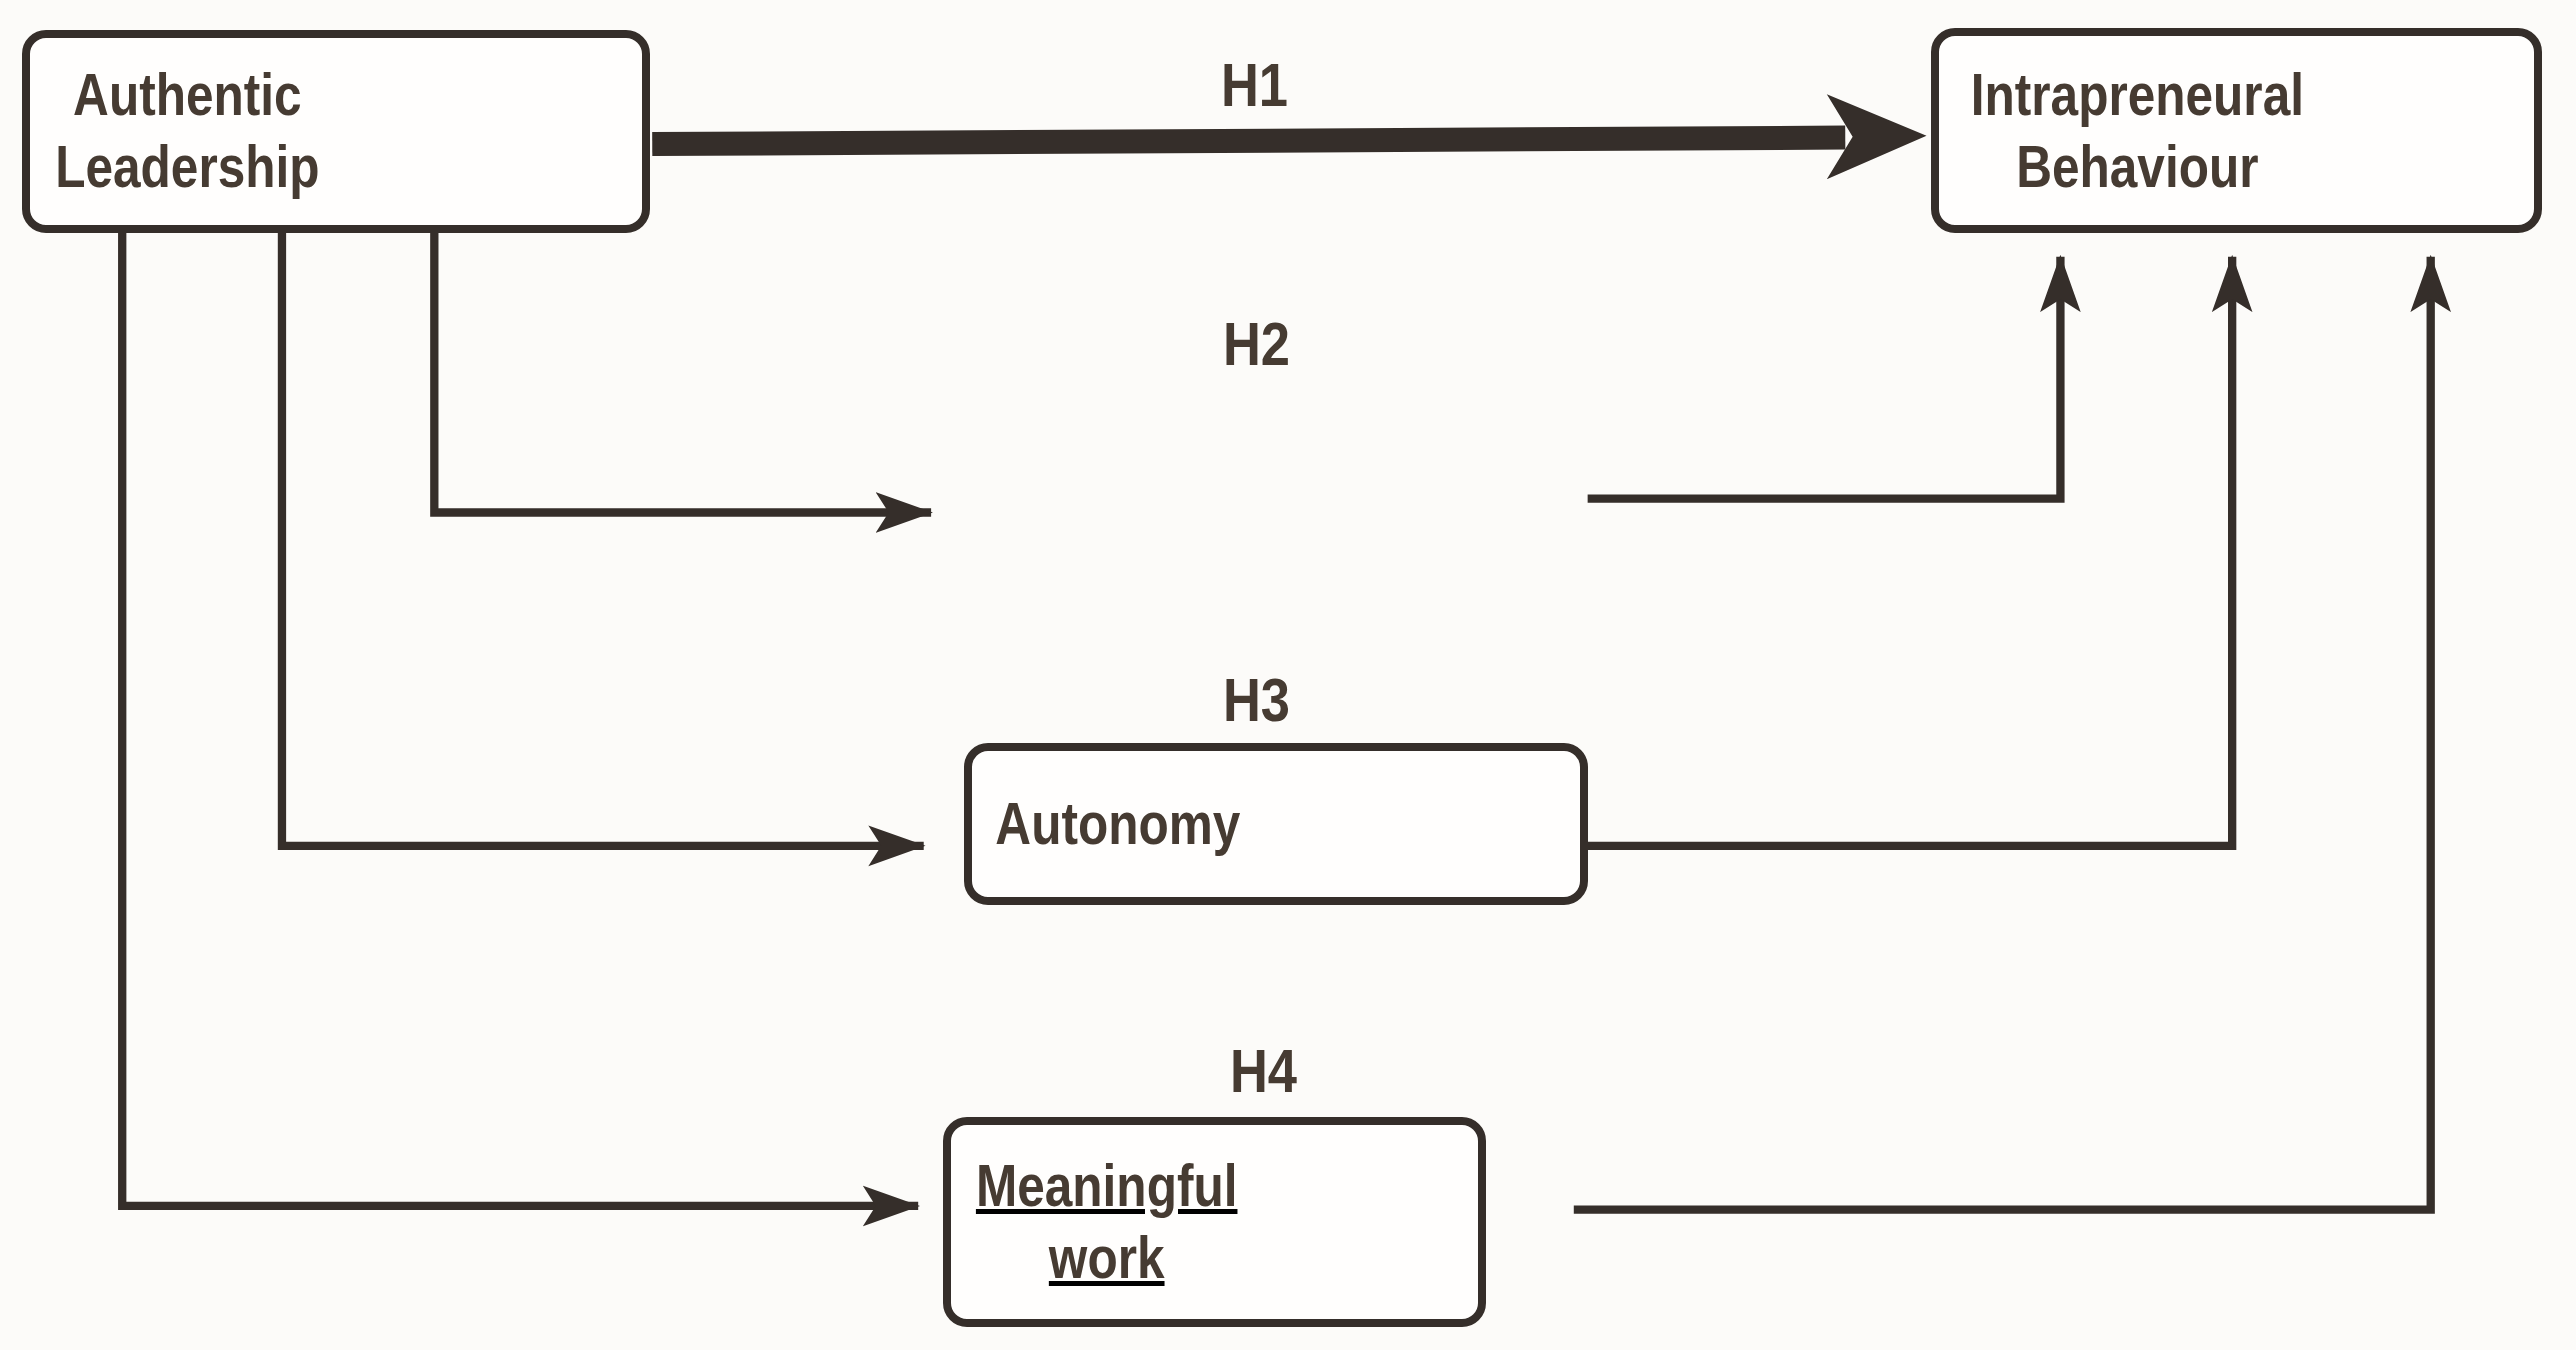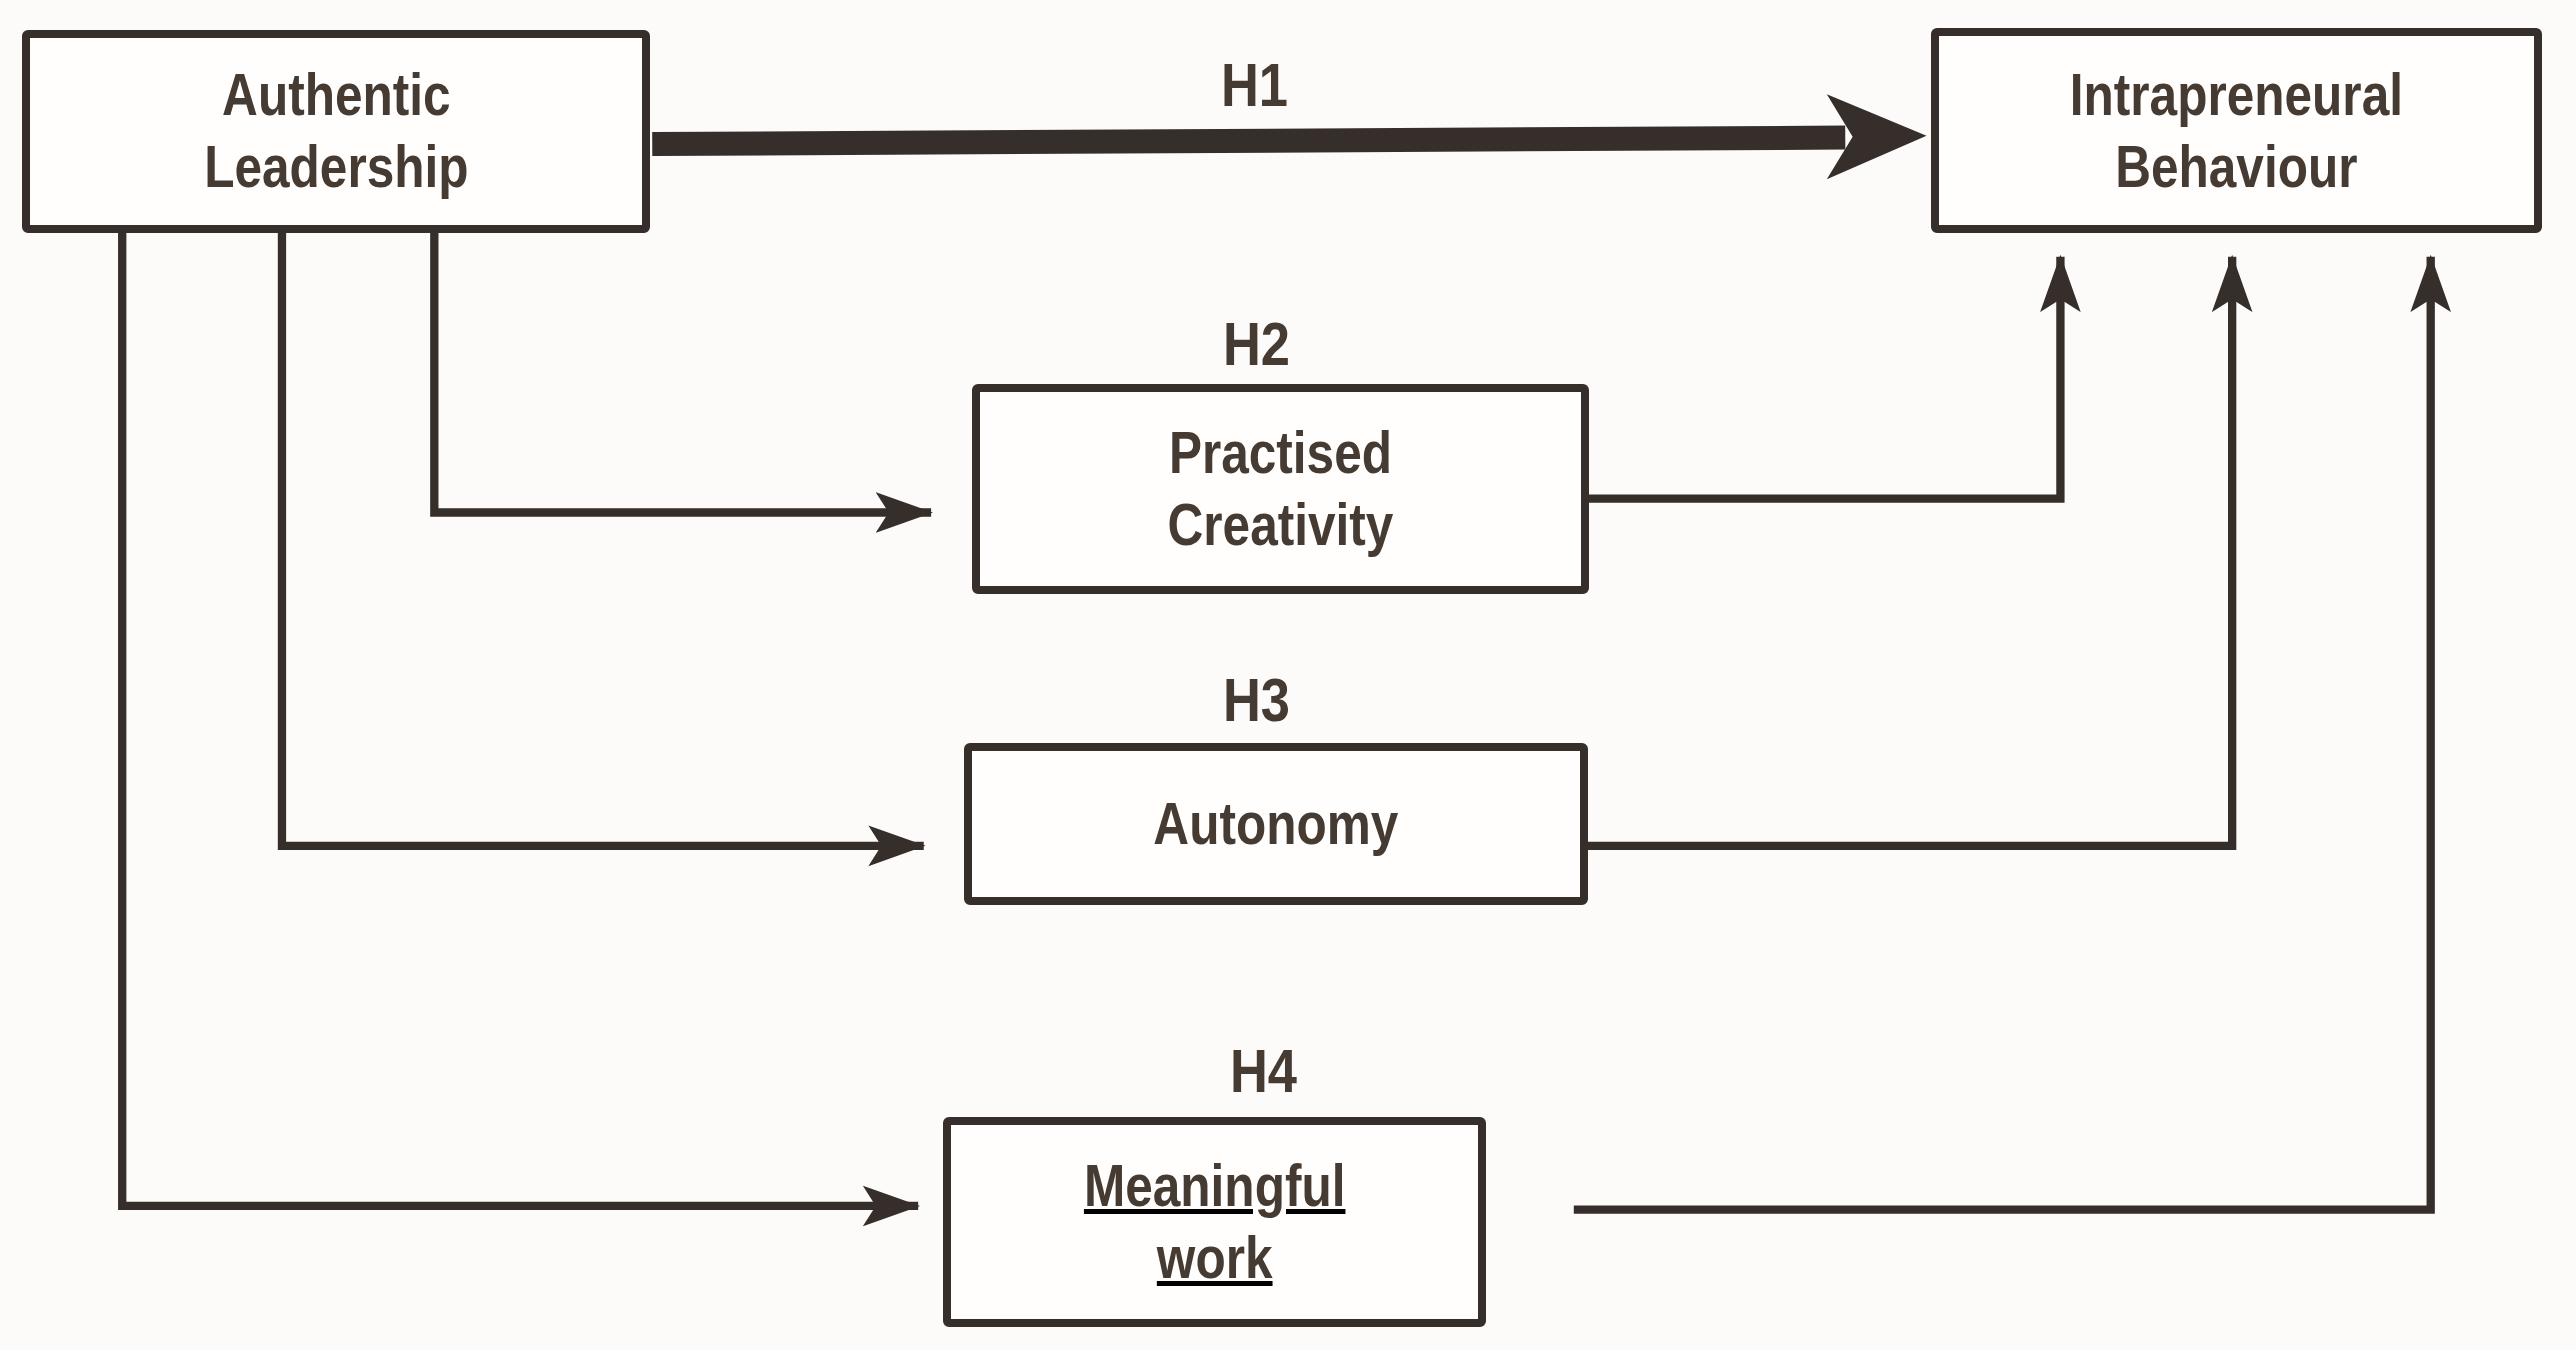--- a/index.html
+++ b/index.html
@@ -17,23 +17,23 @@
     overflow:hidden;
   }
   svg.connectors{position:absolute;left:0;top:0;width:2576px;height:1350px;}
   svg.connectors path{fill:none;stroke:var(--stroke);stroke-width:9;}
   svg.connectors .thick{stroke:var(--stroke);stroke-width:26;}
   svg.connectors polygon{fill:var(--stroke);stroke:none;}
   .node{
     position:absolute;
     box-sizing:border-box;
     border:8.3px solid var(--stroke);
-    border-radius:6px;
+    border-radius:24px;
     background:var(--boxfill);
-    display:flex;align-items:center;justify-content:center;
+    display:flex;align-items:center;
   }
   .node .label{
     color:var(--text);
     font-weight:700;
     font-size:59px;
     line-height:72px;
     text-align:center;
     transform:scaleX(0.84);
     white-space:nowrap;
   }
@@ -91,26 +91,20 @@
     </div>
   </div>
 
   <div class="node" style="left:1931px;top:28px;width:611px;height:205px;">
     <div class="label">
       <span>Intrapreneural</span>
       <span>Behaviour</span>
     </div>
   </div>
 
-  <div class="node" style="left:972px;top:384px;width:617px;height:210px;">
-    <div class="label">
-      <span>Practised</span>
-      <span>Creativity</span>
-    </div>
-  </div>
 
   <div class="node" style="left:964px;top:743px;width:624px;height:162px;">
     <div class="label">
       <span>Autonomy</span>
     </div>
   </div>
 
   <div class="node" style="left:943px;top:1117px;width:543px;height:210px;text-decoration:underline;">
     <div class="label">
       <span>Meaningful</span>

